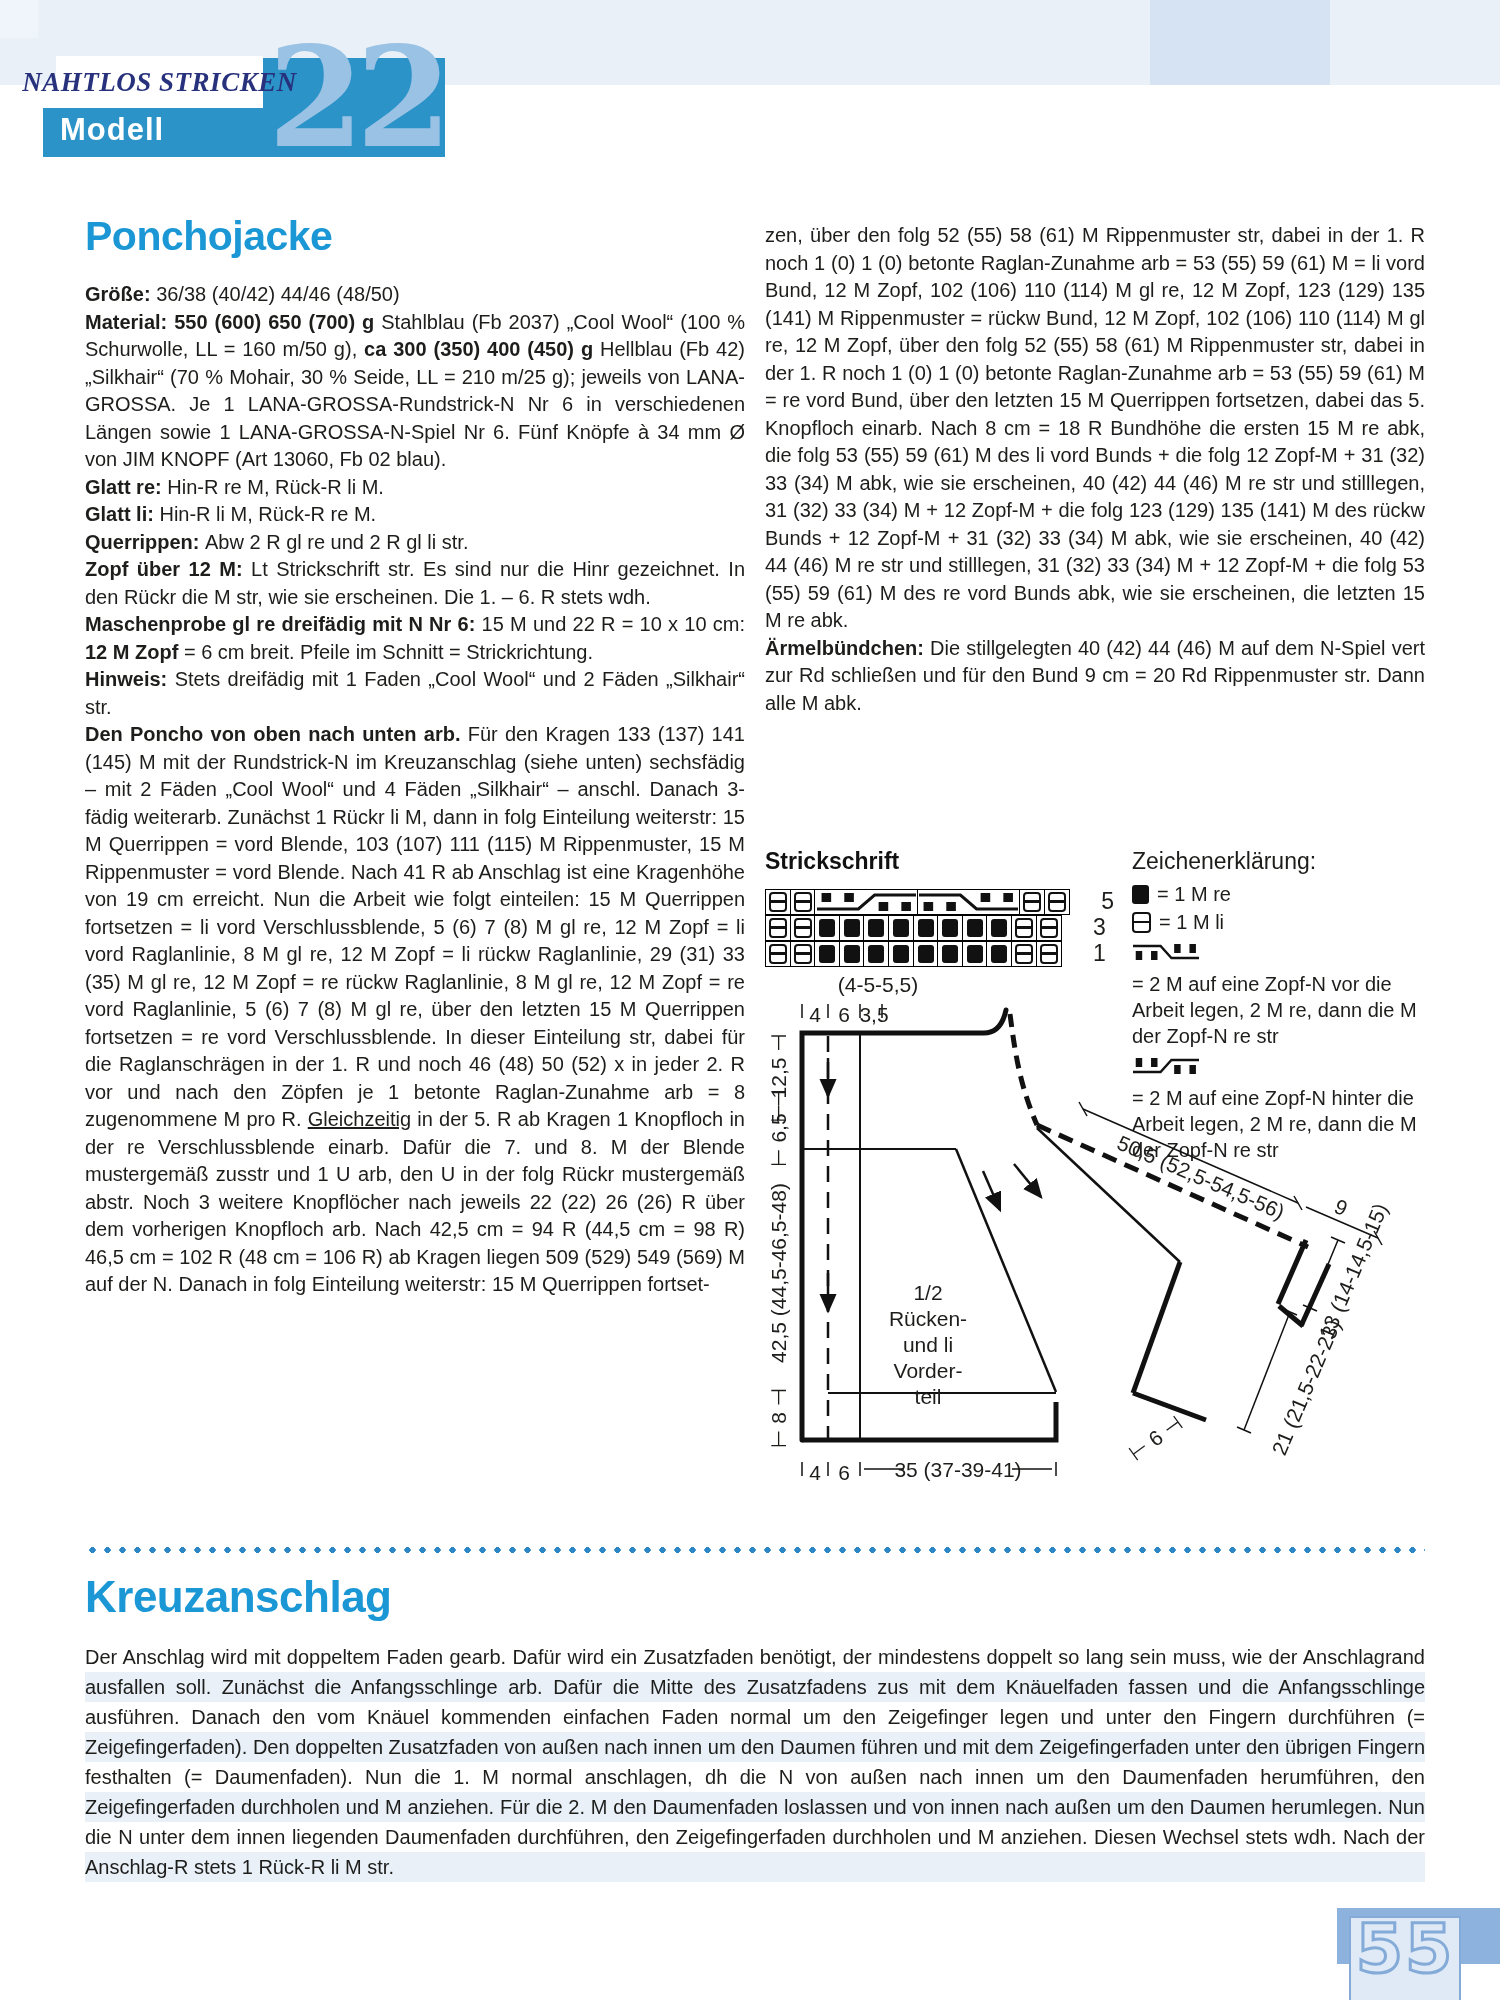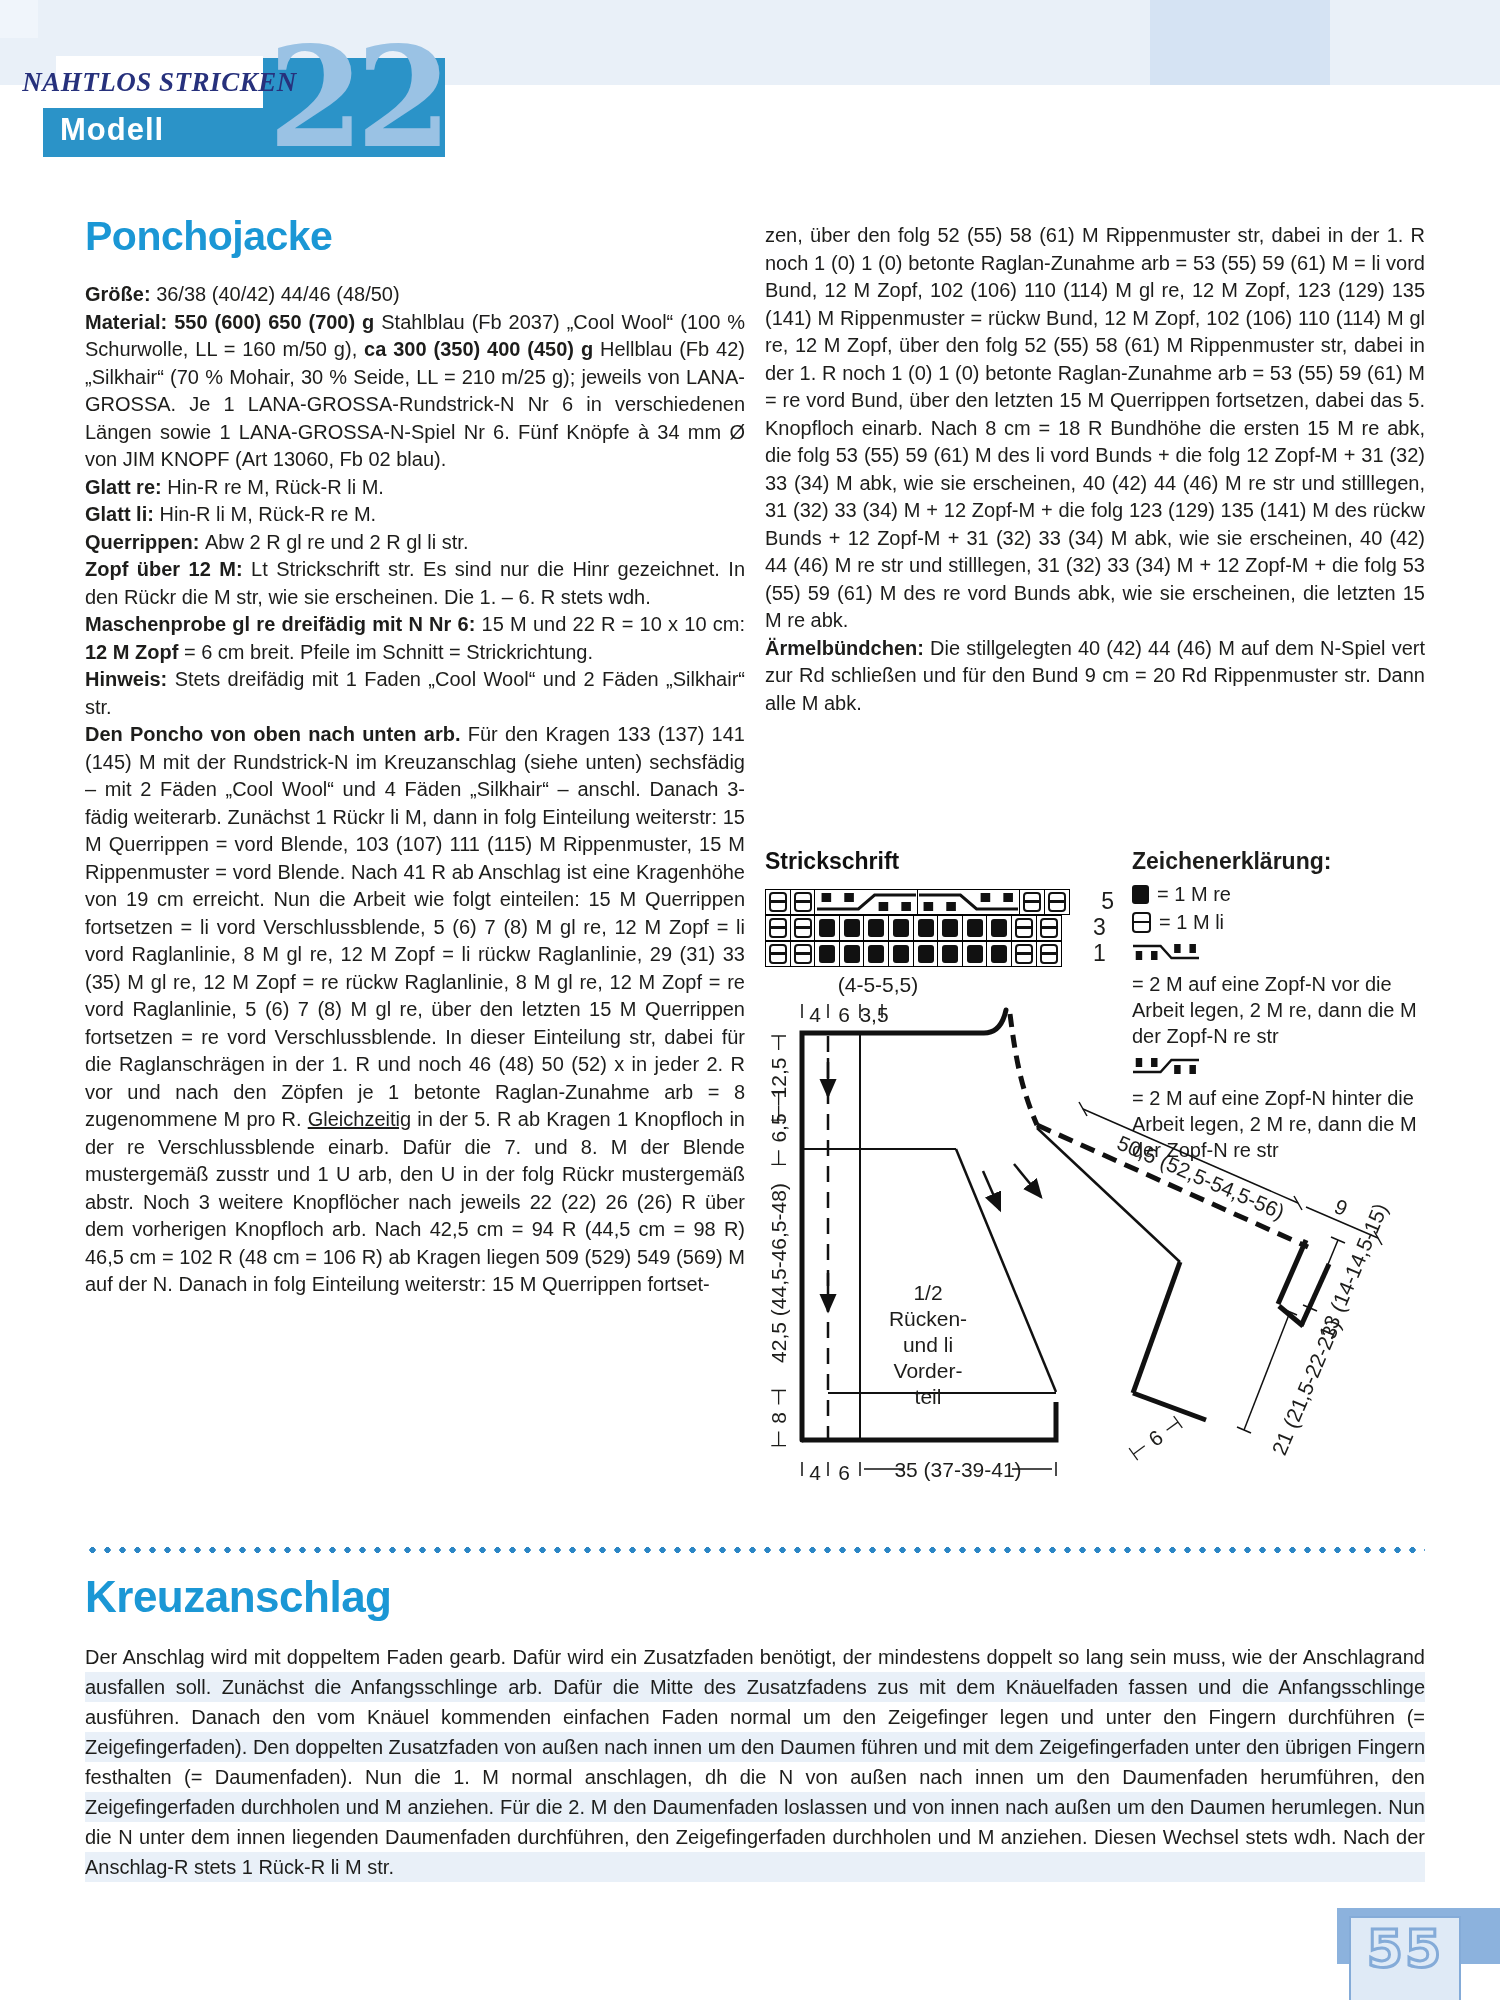--- a/index.html
+++ b/index.html
@@ -35,41 +35,41 @@
   .cell{width:26px;height:26px;border:1.4px solid #000;box-sizing:border-box;
         display:flex;align-items:center;justify-content:center;background:#fff;}
   .cell + .cell{margin-left:-1.4px;}
   .cell.wide{width:104px;padding:0;}
   .knit{display:block;width:16px;height:18px;background:#111;border-radius:3px;}
   .purl{display:block;width:14px;height:16px;border:2.4px solid #111;border-radius:4px;position:relative;}
   .purl::after{content:"";position:absolute;left:-1px;right:-1px;top:50%;margin-top:-1.2px;height:2.4px;background:#111;}
   .c-num{width:36px;text-align:right;font-size:23px;margin-left:8px;}
   
   #legend{position:absolute;left:1132px;top:848px;width:295px;}
-  .lg-title{font-size:23px;font-weight:bold;margin:0 0 6px 0;}
+  .lg-title{font-size:23px;font-weight:normal;margin:0 0 6px 0;}
   .lg-item{display:flex;align-items:center;margin:2px 0;font-size:20px;line-height:26px;}
   .lg-item .sym{margin-right:8px;}
   .lg-cable{margin-top:6px;font-size:20px;line-height:26px;}
   .lg-cable .glyph{display:block;margin:4px 0 2px 0;}
   
   #schematic{position:absolute;left:778px;top:978px;overflow:visible;}
   #schematic text{font-family:"Liberation Sans","DejaVu Sans",sans-serif;font-size:21px;fill:#1d1d1b;}
   
   .dots{position:absolute;left:85px;top:1546px;width:1340px;height:8px;
         background-image:radial-gradient(circle,#2a86c5 0 3px,rgba(0,0,0,0) 3.2px);
         background-size:15px 8px;background-repeat:repeat-x;}
   
   #kreuz-text{position:absolute;left:85px;top:1642px;width:1340px;font-size:20px;line-height:30px;
       text-align:justify;background:repeating-linear-gradient(180deg,#ffffff 0 30px,#e9f0f8 30px 60px);}
   
   .f-bar{position:absolute;left:1337px;top:1908px;width:163px;height:56px;background:#8cb2dd;}
   .f-box{position:absolute;left:1349px;top:1916px;width:112px;height:84px;background:#dfeaf6;
          border:2.5px solid #84abd8;border-bottom:none;box-sizing:border-box;
          display:flex;align-items:flex-start;justify-content:center;}
-  .f-num{font-family:"DejaVu Sans",sans-serif;font-weight:bold;font-size:52px;line-height:62px;
+  .f-num{font-family:"DejaVu Sans",sans-serif;font-weight:bold;font-size:68px;line-height:62px;
          color:#dfeaf6;-webkit-text-stroke:3px #84abd8;letter-spacing:2px;}
 </style>
 </head>
 <body>
 
 <div id="page">
 
   <div class="top-band"></div>
   <div class="top-block"></div>
   <div class="corner-sq"></div>

